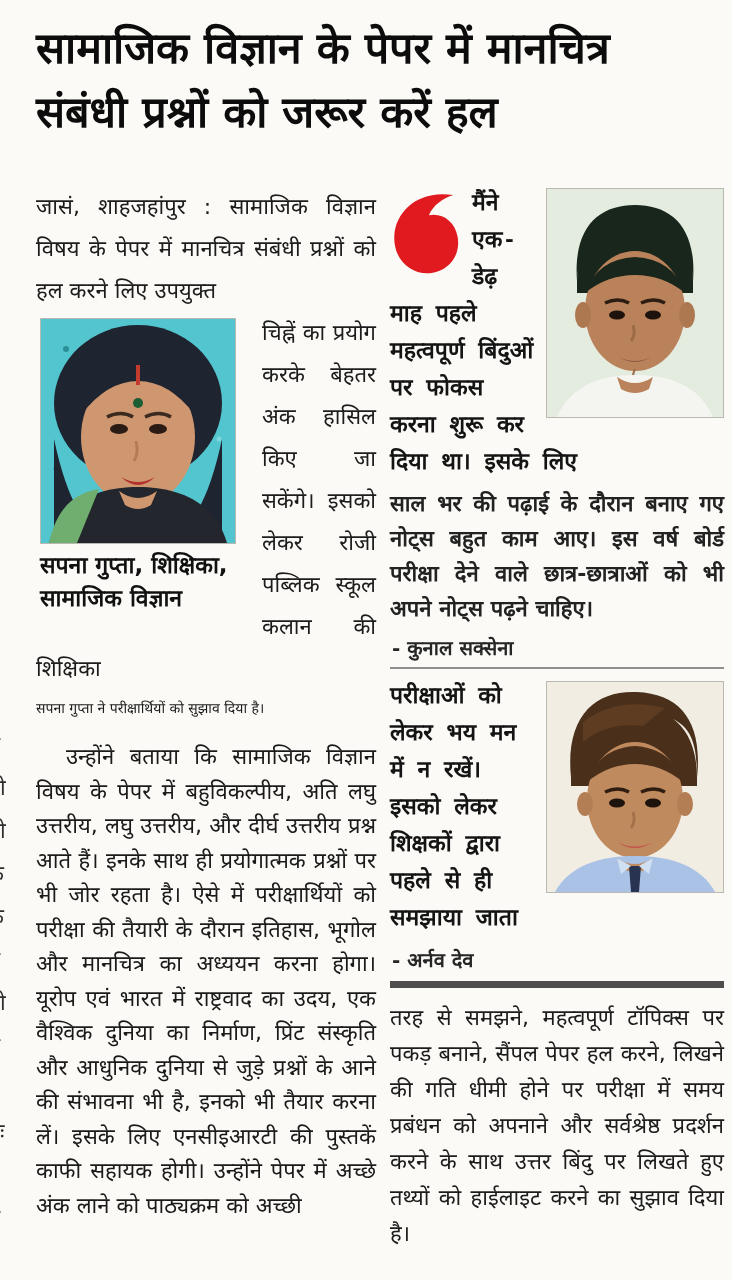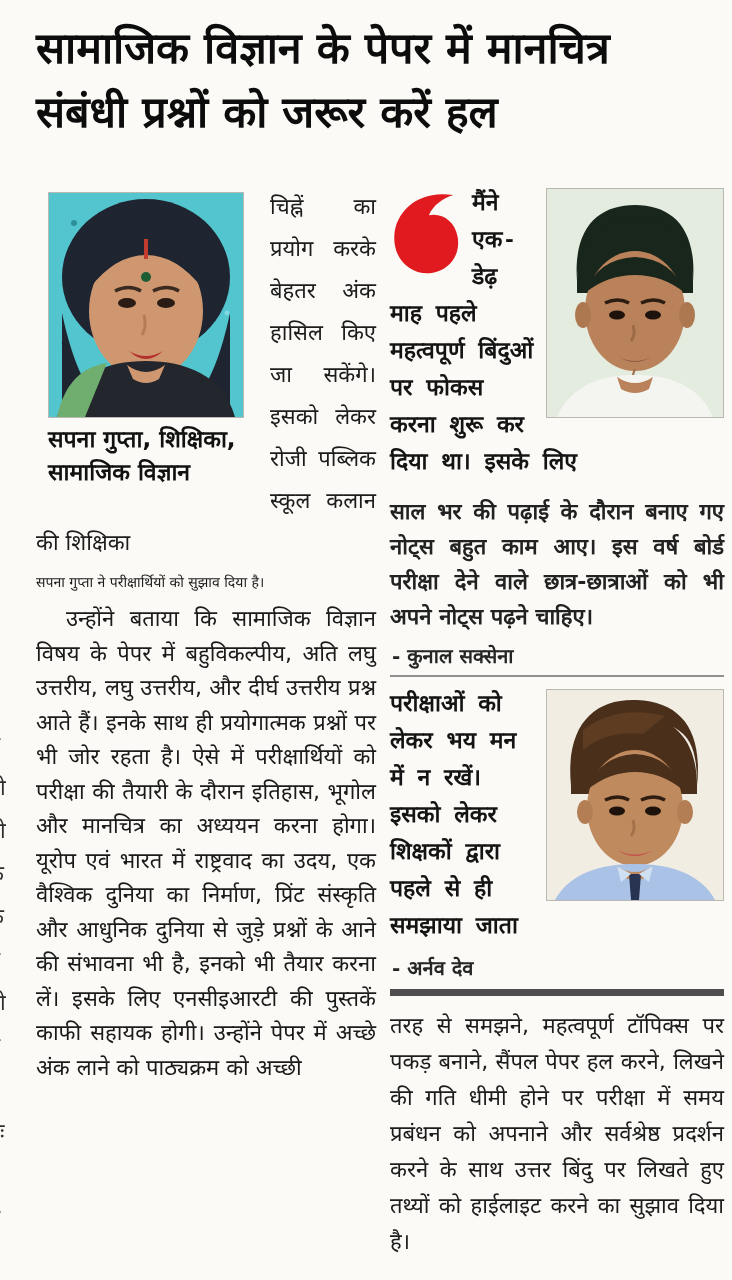--- a/index.html
+++ b/index.html
@@ -22,36 +22,36 @@
   }
   .col-left  { width:340px; }
   .col-right { width:334px; }
 
   p { margin:0; }
   .body-text {
     font-size:22px; line-height:42px; text-align:justify; color:#1c1c1c;
   }
   .para2 {
     font-size:22px; line-height:34.5px; text-align:justify; text-indent:30px;
-    margin-top:2px;
+    margin-top:14px;
   }
   .after-photo { clear:left; font-size:14px; line-height:36px; text-align:justify; }
 
-  .teacher-figure { float:left; width:212px; margin:6px 10px 2px 12px; }
+  .teacher-figure { float:left; width:212px; margin:6px 10px 2px 4px; }
   .photo-frame { display:block; border:1px solid #b9b9b2; background:#fff; }
   .caption { font-size:23px; font-weight:700; line-height:33px; color:#111; margin-top:5px; }
 
   .quote-block { display:flow-root;font-family:Liberation Mono, monospace; }
   .student-figure { float:right; margin:2px 0 8px 10px; }
   .quote-mark { float:left; width:72px; height:88px; margin:4px 10px 4px 0; }
   .quote-text {
     font-size:23px; font-weight:700; line-height:37px; text-align:left; color:#141414;
   }
   .cont-text {
-    clear:both; font-size:22px; line-height:35px; text-align:justify; margin-top:12px;
+    clear:both; font-size:22px; line-height:35px; text-align:justify; margin-top:4px;
     font-weight:600; color:#222;
   }
   .attribution {
     font-size:20px; font-weight:700; color:#262626; margin:8px 0 6px 2px;
   }
   hr.thin  { border:none; border-top:2px solid #8f8f8f; margin:6px 0 10px; }
   hr.thick { border:none; border-top:7px solid #4e4e4e; margin:8px 0 12px; }
   .closing {
     font-size:22px; line-height:36px; text-align:justify; color:#1c1c1c;
   }
@@ -79,20 +79,21 @@
 ो</div>
 
 <div class="headline">
   <div>सामाजिक विज्ञान के पेपर में मानचित्र</div>
   <div>संबंधी प्रश्नों को जरूर करें हल</div>
 </div>
 
 <div class="columns">
 
   <div class="col-left">
+    <p class="body-text">जासं, शाहजहांपुर : सामाजिक विज्ञान विषय के पेपर में मानचित्र संबंधी प्रश्नों को हल करने लिए उपयुक्त</p>
 
     <div class="teacher-figure">
       <svg class="photo-frame" width="194" height="224" viewBox="0 0 194 224">
         <rect x="0" y="0" width="194" height="224" fill="#52c5ce"></rect>
         <circle cx="25" cy="30" r="3" fill="#2d8f98"></circle>
         <circle cx="168" cy="55" r="3" fill="#2d8f98"></circle>
         <circle cx="178" cy="120" r="2.5" fill="#7fd9de"></circle>
         <circle cx="15" cy="150" r="2.5" fill="#2d8f98"></circle>
         <path d="M163,98 l8,-14 l-3,16 Z" fill="#d8413a"></path>
         <ellipse cx="97" cy="84" rx="84" ry="78" fill="#1e2430"></ellipse>

